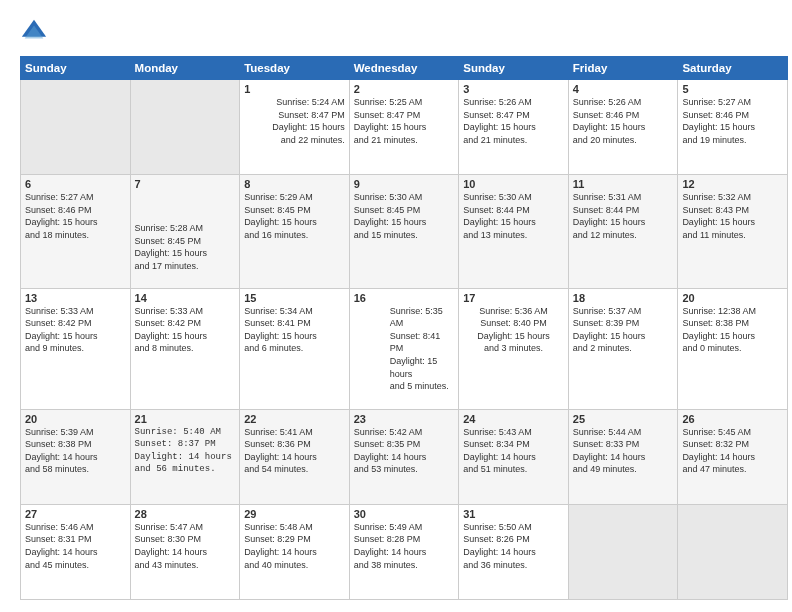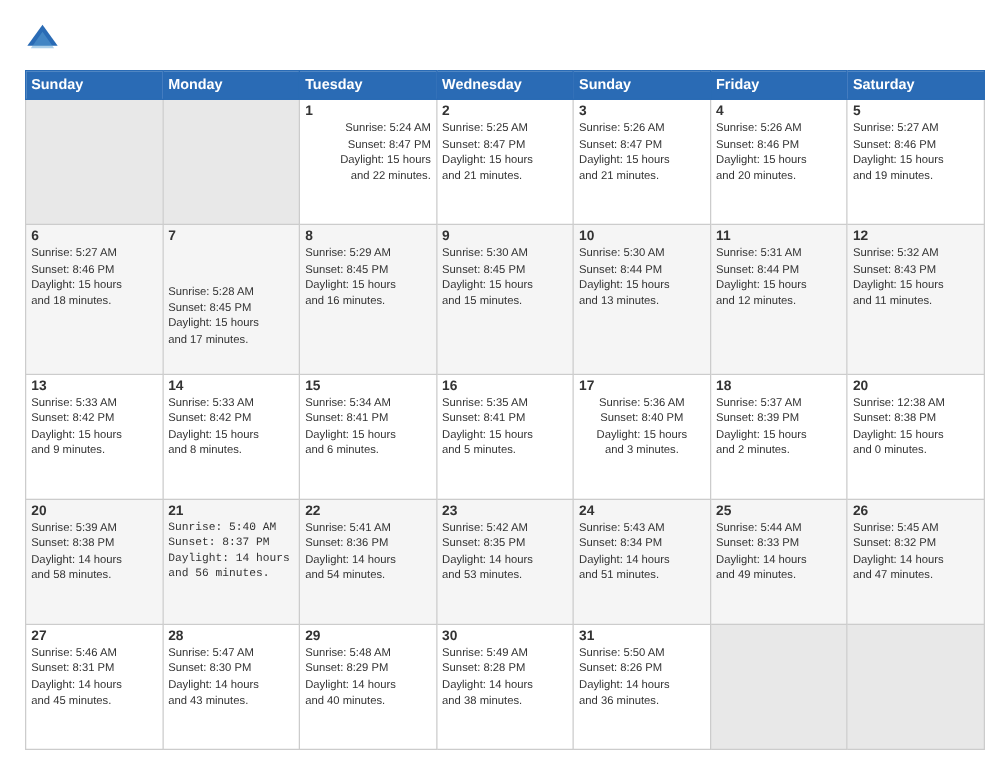--- a/index.html
+++ b/index.html
@@ -244,21 +244,21 @@
           </td>
           <td>
             <span class="day-num">15</span>
             <div class="day-info" style="white-space: pre-line;">Sunrise: 5:34 AM
 Sunset: 8:41 PM
 Daylight: 15 hours
 and 6 minutes.</div>
           </td>
           <td>
             <span class="day-num">16</span>
-            <div class="day-info" style="white-space: pre-line;">Sunrise: 5:35 AM
+            <div class="day-info" style="white-space: pre-line; margin-left: 36px;">Sunrise: 5:35 AM
 Sunset: 8:41 PM
 Daylight: 15 hours
 and 5 minutes.</div>
           </td>
           <td>
             <span class="day-num">17</span>
             <div class="day-info" style="white-space: pre-line; text-align: center;">Sunrise: 5:36 AM
 Sunset: 8:40 PM
 Daylight: 15 hours
 and 3 minutes.</div>

